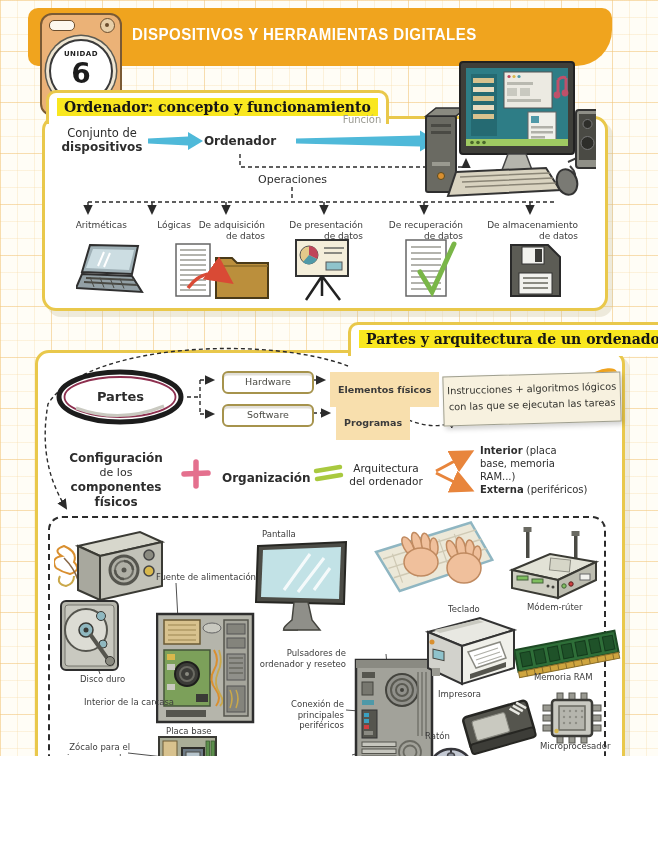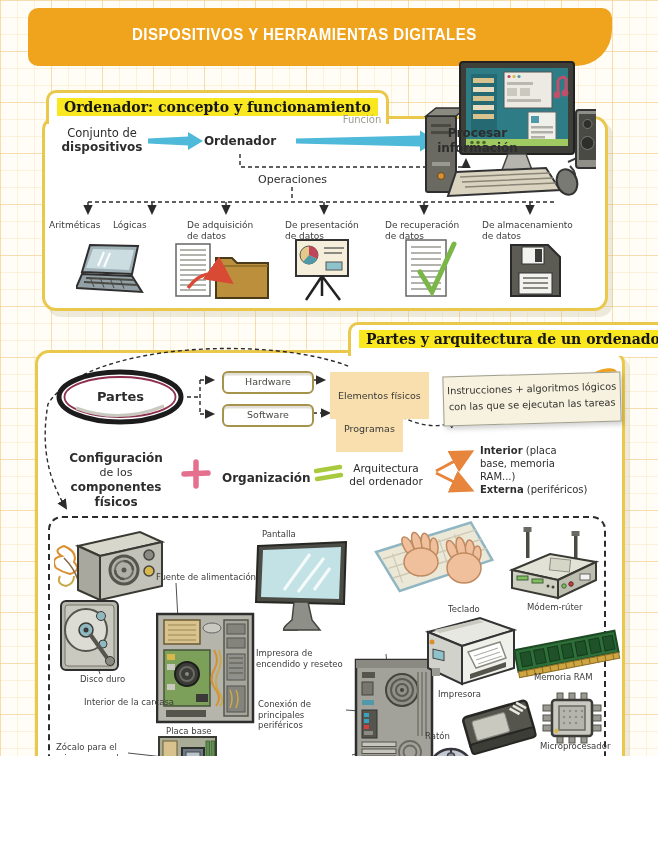--- a/index.html
+++ b/index.html
@@ -33,62 +33,66 @@
   .badge .num{position:absolute;width:100%;text-align:center;top:16px;font-size:28px;
     font-weight:bold;color:#1c1c1c;}
   .panel{background:#fff;border:3px solid #E9C84B;border-radius:14px;
     box-shadow:5px 6px 0 rgba(195,185,150,.28);z-index:1;}
   .tab{background:#fff;border:3px solid #E9C84B;border-bottom:none;
     border-radius:10px 10px 0 0;padding:4px 8px 8px 8px;z-index:4;}
   .hl{background:#F9E71F;font-weight:bold;font-size:14px;color:#151515;
     padding:1px 7px;font-family:"DejaVu Serif",serif;white-space:nowrap;}
   .ft{font-size:11.5px;color:#2d2d2d;text-align:center;line-height:1.25;z-index:5;}
   .ft b{font-size:12px;}
-  .plabel{font-size:8.5px;color:#3c3c3c;text-align:left;line-height:1.25;z-index:6;}
+  .plabel{font-size:8.5px;color:#3c3c3c;text-align:right;line-height:1.25;z-index:6;}
   .nowrap{white-space:nowrap;}
   .gray{color:#9b9b93;}
-  .pill2{background:#F8DFAD;border-radius:0;padding:18px 8px;font-size:9.5px;
-    color:#3a3a3a;z-index:5;white-space:nowrap;}
+  .pill2{background:#F8DFAD;border-radius:0;padding:12px 8px;font-size:9.5px;
+    color:#3a3a3a;z-index:5;white-space:nowrap;font-weight:bold;}
   .hsbox{width:88px;height:16px;background:#fff;border:2px solid #a6934c;border-radius:6px;
     box-shadow:inset 0 2.5px 0 rgba(90,80,40,.18);text-align:center;font-size:9.5px;
     color:#4a4a44;padding-top:3px;z-index:5;}
   .notebox{width:176px;height:42px;background:#f7f1df;border:1px solid #a0a091;
     box-shadow:2px 3px 5px rgba(0,0,0,.18);transform:rotate(-1.6deg);z-index:5;
     text-align:center;font-size:9.8px;color:#33332e;line-height:1.6;padding-top:6px;}
   .dashedbox{border:2px dashed #2b2b2b;border-radius:14px;z-index:2;}
   .overlay{left:0;top:0;z-index:3;pointer-events:none;}
   .illus{z-index:4;}
   .pagenum{left:36px;top:822px;font-size:11px;color:#4a4a4a;z-index:5;}
 </style>
 </head>
 <body>
 
 <div class="page">
 
   <div class="abs headerbar"></div>
   <div class="abs headertitle">DISPOSITIVOS Y HERRAMIENTAS DIGITALES</div>
+  <div class="abs badge">
+    <div class="pill"></div>
+    <div class="lens"></div>
+    <div class="ring">
+      <div class="unidad">UNIDAD</div>
+      <div class="num">6</div>
+    </div>
+  </div>
 
   <div class="abs panel" style="left:42px;top:116px;width:560px;height:189px;"></div>
   <div class="abs tab" style="left:46px;top:90px;">
     <span class="hl">Ordenador: concepto y funcionamiento</span>
   </div>
 
   <div class="abs ft" style="left:52px;top:126px;width:100px;">
     <span>Conjunto de</span><br>
     <b>dispositivos</b>
   </div>
   <div class="abs ft" style="left:198px;top:134px;width:84px;">
     <b>Ordenador</b>
   </div>
   <div class="abs ft gray" style="left:322px;top:114px;width:80px;font-size:10px;">
     <span>Función</span>
-  </div>
-  <div class="abs ft" style="left:430px;top:126px;width:95px;">
-    <b>Procesar</b><br>
-    <b>información</b>
   </div>
   <div class="abs ft" style="left:250px;top:173px;width:85px;font-size:11px;">
     <span>Operaciones</span>
   </div>
 
   <div class="abs plabel" style="left:49px;top:220px;width:78px;font-size:9px;">Aritméticas</div>
   <div class="abs plabel" style="left:113px;top:220px;width:78px;font-size:9px;">Lógicas</div>
   <div class="abs plabel" style="left:187px;top:220px;width:78px;font-size:9px;">De adquisición de datos</div>
   <div class="abs plabel" style="left:285px;top:220px;width:78px;font-size:9px;">De presentación de datos</div>
   <div class="abs plabel" style="left:385px;top:220px;width:78px;font-size:9px;">De recuperación de datos</div>
@@ -143,21 +147,21 @@
   </div>
 
   <div class="abs dashedbox" style="left:48px;top:516px;width:554px;height:260px;"></div>
 
   <div class="abs plabel nowrap" style="left:156px;top:572px;">Fuente de alimentación</div>
   <div class="abs plabel nowrap" style="left:80px;top:674px;">Disco duro</div>
   <div class="abs plabel nowrap" style="left:84px;top:697px;">Interior de la carcasa</div>
   <div class="abs plabel nowrap" style="left:166px;top:726px;">Placa base</div>
   <div class="abs plabel" style="left:56px;top:742px;width:74px;">Zócalo para el microprocesador</div>
   <div class="abs plabel nowrap" style="left:262px;top:529px;">Pantalla</div>
-  <div class="abs plabel" style="left:256px;top:648px;width:90px;">Impresora de encendido y reseteo</div>
+  <div class="abs plabel" style="left:256px;top:648px;width:90px;">Pulsadores de ordenador y reseteo</div>
   <div class="abs plabel" style="left:258px;top:699px;width:86px;">Conexión de principales periféricos</div>
   <div class="abs plabel nowrap" style="left:448px;top:604px;">Teclado</div>
   <div class="abs plabel nowrap" style="left:527px;top:602px;">Módem-rúter</div>
   <div class="abs plabel nowrap" style="left:438px;top:689px;">Impresora</div>
   <div class="abs plabel nowrap" style="left:534px;top:672px;">Memoria RAM</div>
   <div class="abs plabel nowrap" style="left:425px;top:731px;">Ratón</div>
   <div class="abs plabel" style="left:477px;top:756px;width:68px;">
     <span>Unidad SSD</span><br>
     <i>(solid-state drive)</i>
   </div>

